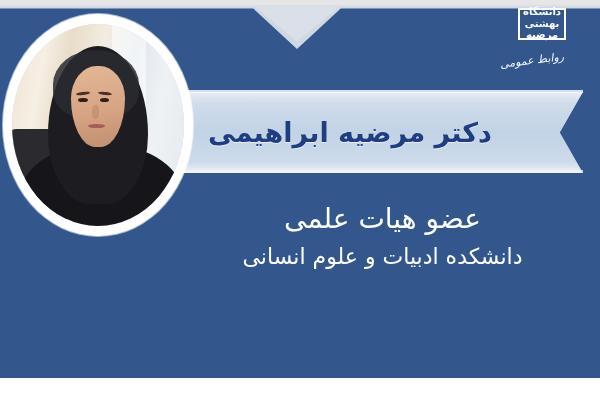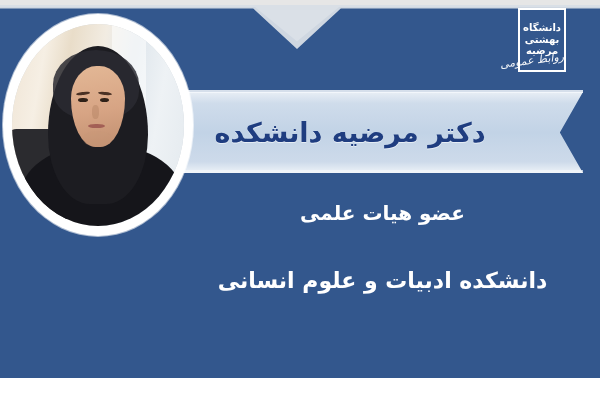--- a/index.html
+++ b/index.html
@@ -269,21 +269,21 @@
     top: 2px;
     width: 118px;
     height: 78px;
     color: #ffffff;
   }
   .logo-box {
     position: absolute;
     right: 26px;
     top: 6px;
     width: 48px;
-    height: 64px;
+    height: 32px;
     border: 2px solid #ffffff;
     box-sizing: border-box;
   }
   .logo-box-lines {
     position: absolute;
     inset: 0;
     display: flex;
     flex-direction: column;
     align-items: center;
     justify-content: center;
@@ -317,46 +317,45 @@
   .subtitle {
     position: absolute;
     left: 180px;
     top: 198px;
     width: 405px;
     text-align: center;
     color: #ffffff;
     direction: rtl;
   }
   .subtitle-line1 {
-    font-size: 20px;
-    font-weight: bold;
+    font-size: 28px;
+    font-weight: normal;
     line-height: 1.5;
     white-space: nowrap;
   }
   .subtitle-line2 {
     font-size: 22px;
-    font-weight: bold;
+    font-weight: normal;
     line-height: 1.5;
     white-space: nowrap;
-    margin-top: 36px;
   }
 </style>
 </head>
 <body>
 
 <div class="card">
 
   <div class="top-strip"></div>
   <div class="blue-panel"></div>
   <div class="panel-highlight"></div>
 
   <div class="ribbon"></div>
   <div class="ribbon-edge-top"></div>
   <div class="ribbon-edge-bottom"></div>
-  <div class="ribbon-name">دکتر مرضیه دانشکده</div>
+  <div class="ribbon-name">دکتر مرضیه ابراهیمی</div>
 
   <div class="portrait">
     <div class="portrait-inner">
       <div class="portrait-photo">
         <div class="photo-wallstrip"></div>
         <div class="photo-chair"></div>
         <div class="photo-body"></div>
         <div class="photo-hijab"></div>
         <div class="photo-hijab-fold"></div>
         <div class="photo-face"></div>

